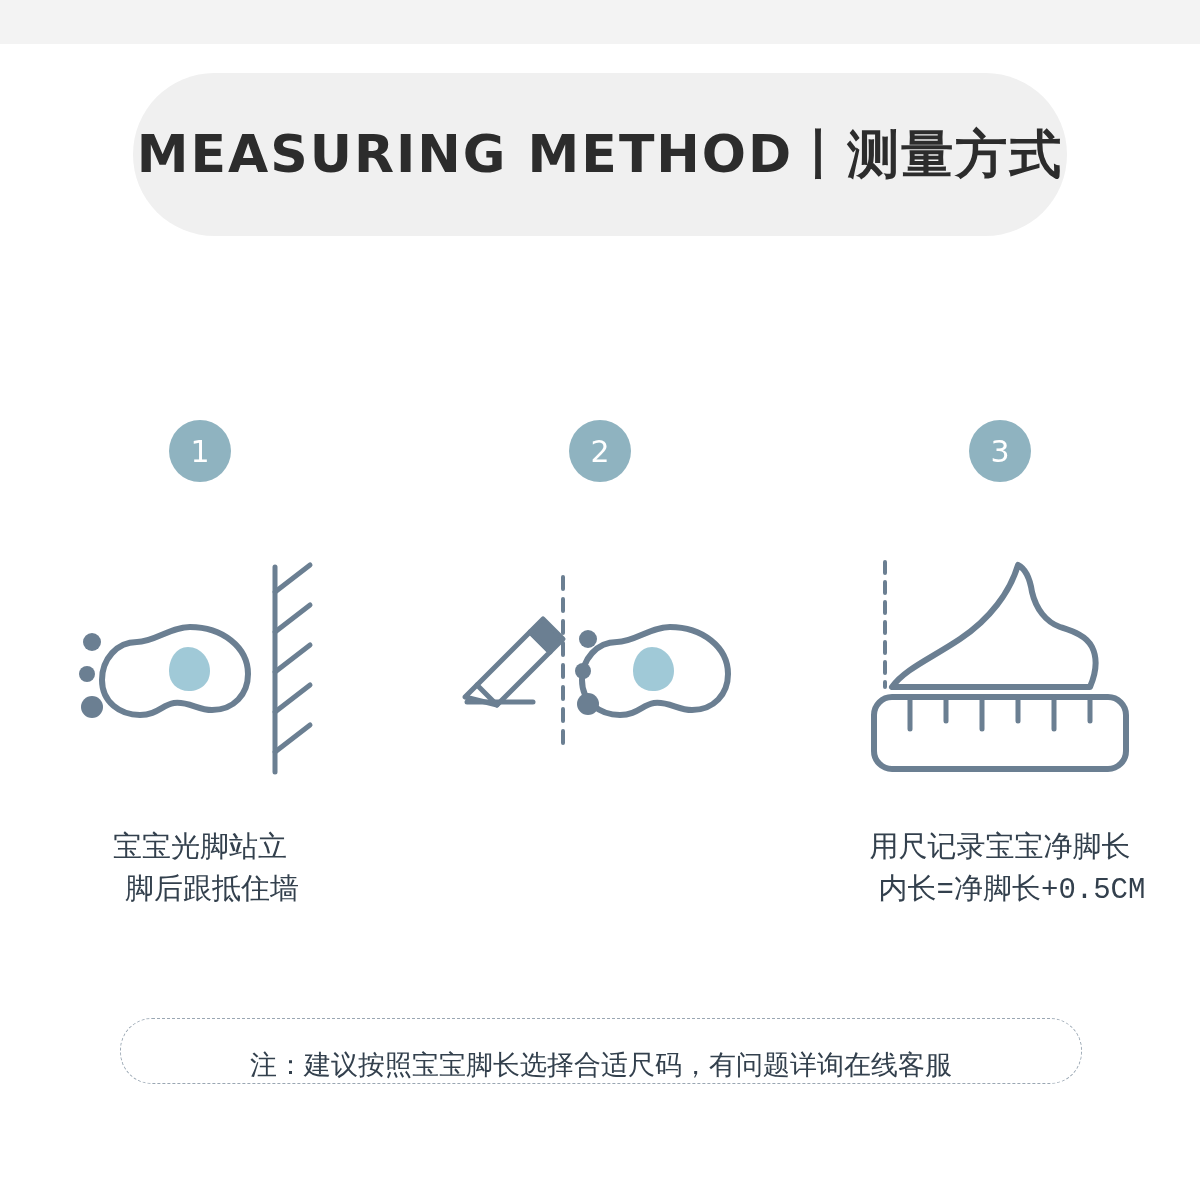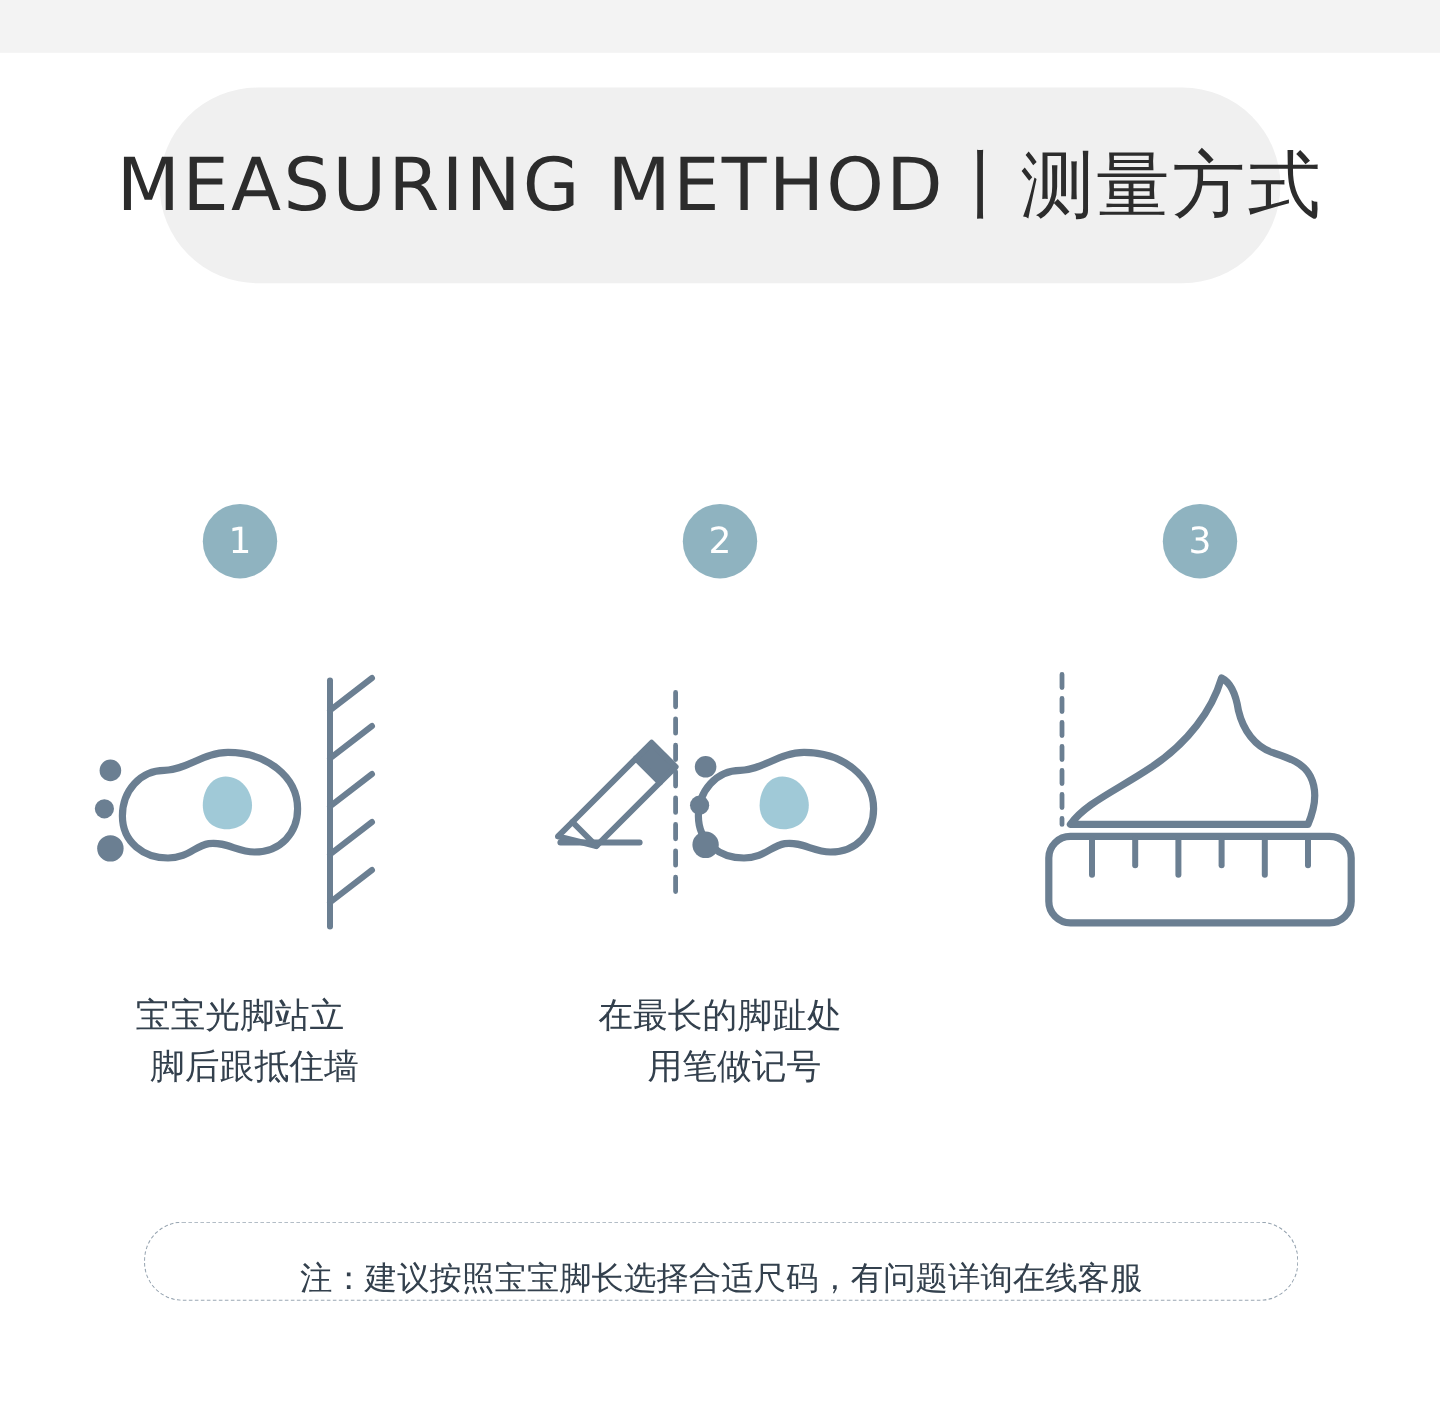--- a/index.html
+++ b/index.html
@@ -27,25 +27,25 @@
     top: 73px;
     width: 934px;
     height: 163px;
     background: #f0f0f0;
     border-radius: 82px;
     display: flex;
     align-items: center;
     justify-content: center;
   }
   .header-title {
-    font-size: 61px;
+    font-size: 52px;
     letter-spacing: 2px;
     color: #2c2c2c;
     font-family: "DejaVu Sans", sans-serif;
-    font-weight: 400;
+    font-weight: 700;
     white-space: nowrap;
   }
   .steps {
     position: absolute;
     left: 0;
     top: 420px;
     width: 1200px;
     display: flex;
   }
   .step {
@@ -149,42 +149,42 @@
           <path d="M75 85 L88 72 L108 92 L95 105 Z" stroke-linejoin="round" fill="#6b7f92"></path>
         </g>
         <line x1="108" y1="30" x2="108" y2="200" stroke="#6b7f92" stroke-width="4" stroke-dasharray="12 10" stroke-linecap="round"></line>
         <path d="M162 95 C142 95 127 112 127 133 C127 155 145 168 165 168 C182 168 187 158 199 156 C213 154 223 163 237 163 C259 163 273 147 273 127 C273 100 247 80 215 80 C195 80 179 95 162 95 Z" fill="#ffffff" stroke="#6b7f92" stroke-width="6" stroke-linejoin="round"></path>
         <path d="M197 100 C210 100 219 112 219 124 C219 136 210 144 198 144 C186 144 178 136 178 124 C178 112 185 100 197 100 Z" fill="#8fc0d0" opacity="0.85"></path>
         <circle cx="133" cy="92" r="9" fill="#6b7f92"></circle>
         <circle cx="128" cy="124" r="8" fill="#6b7f92"></circle>
         <circle cx="133" cy="157" r="11" fill="#6b7f92"></circle>
       </svg>
     </div>
-    <div class="caption">
-      <span>在最长的脚趾处</span>
-      <span class="line2">用笔做记号</span>
-    </div>
   </div>
 
   <div class="step">
     <div class="badge">3</div>
     <div class="art">
       <svg width="280" height="250" viewBox="0 0 280 250">
         <line x1="25" y1="15" x2="25" y2="140" stroke="#6b7f92" stroke-width="4" stroke-dasharray="11 9" stroke-linecap="round"></line>
         <path d="M158 18 C150 45 130 72 100 92 C70 112 45 122 32 140 L230 140 C236 126 238 112 232 100 C226 88 212 84 200 80 C186 75 176 62 172 45 C170 32 166 22 158 18 Z" fill="#ffffff" stroke="#6b7f92" stroke-width="6" stroke-linejoin="round" stroke-linecap="round"></path>
         <rect x="14" y="150" width="252" height="72" rx="18" ry="18" fill="#ffffff" stroke="#6b7f92" stroke-width="6"></rect>
         <g stroke="#6b7f92" stroke-width="5" stroke-linecap="round">
           <line x1="50" y1="152" x2="50" y2="182"></line>
           <line x1="86" y1="152" x2="86" y2="174"></line>
           <line x1="122" y1="152" x2="122" y2="182"></line>
           <line x1="158" y1="152" x2="158" y2="174"></line>
           <line x1="194" y1="152" x2="194" y2="182"></line>
           <line x1="230" y1="152" x2="230" y2="174"></line>
         </g>
       </svg>
     </div>
+    <div class="caption">
+      <span>用尺记录宝宝净脚长</span>
+      <span class="line2">内长=净脚长+0.5CM</span>
+    </div>
   </div>
 
 </div>
 
 <div class="note">
   <div class="note-text">注：建议按照宝宝脚长选择合适尺码，有问题详询在线客服</div>
 </div>
 
 </body></html>

